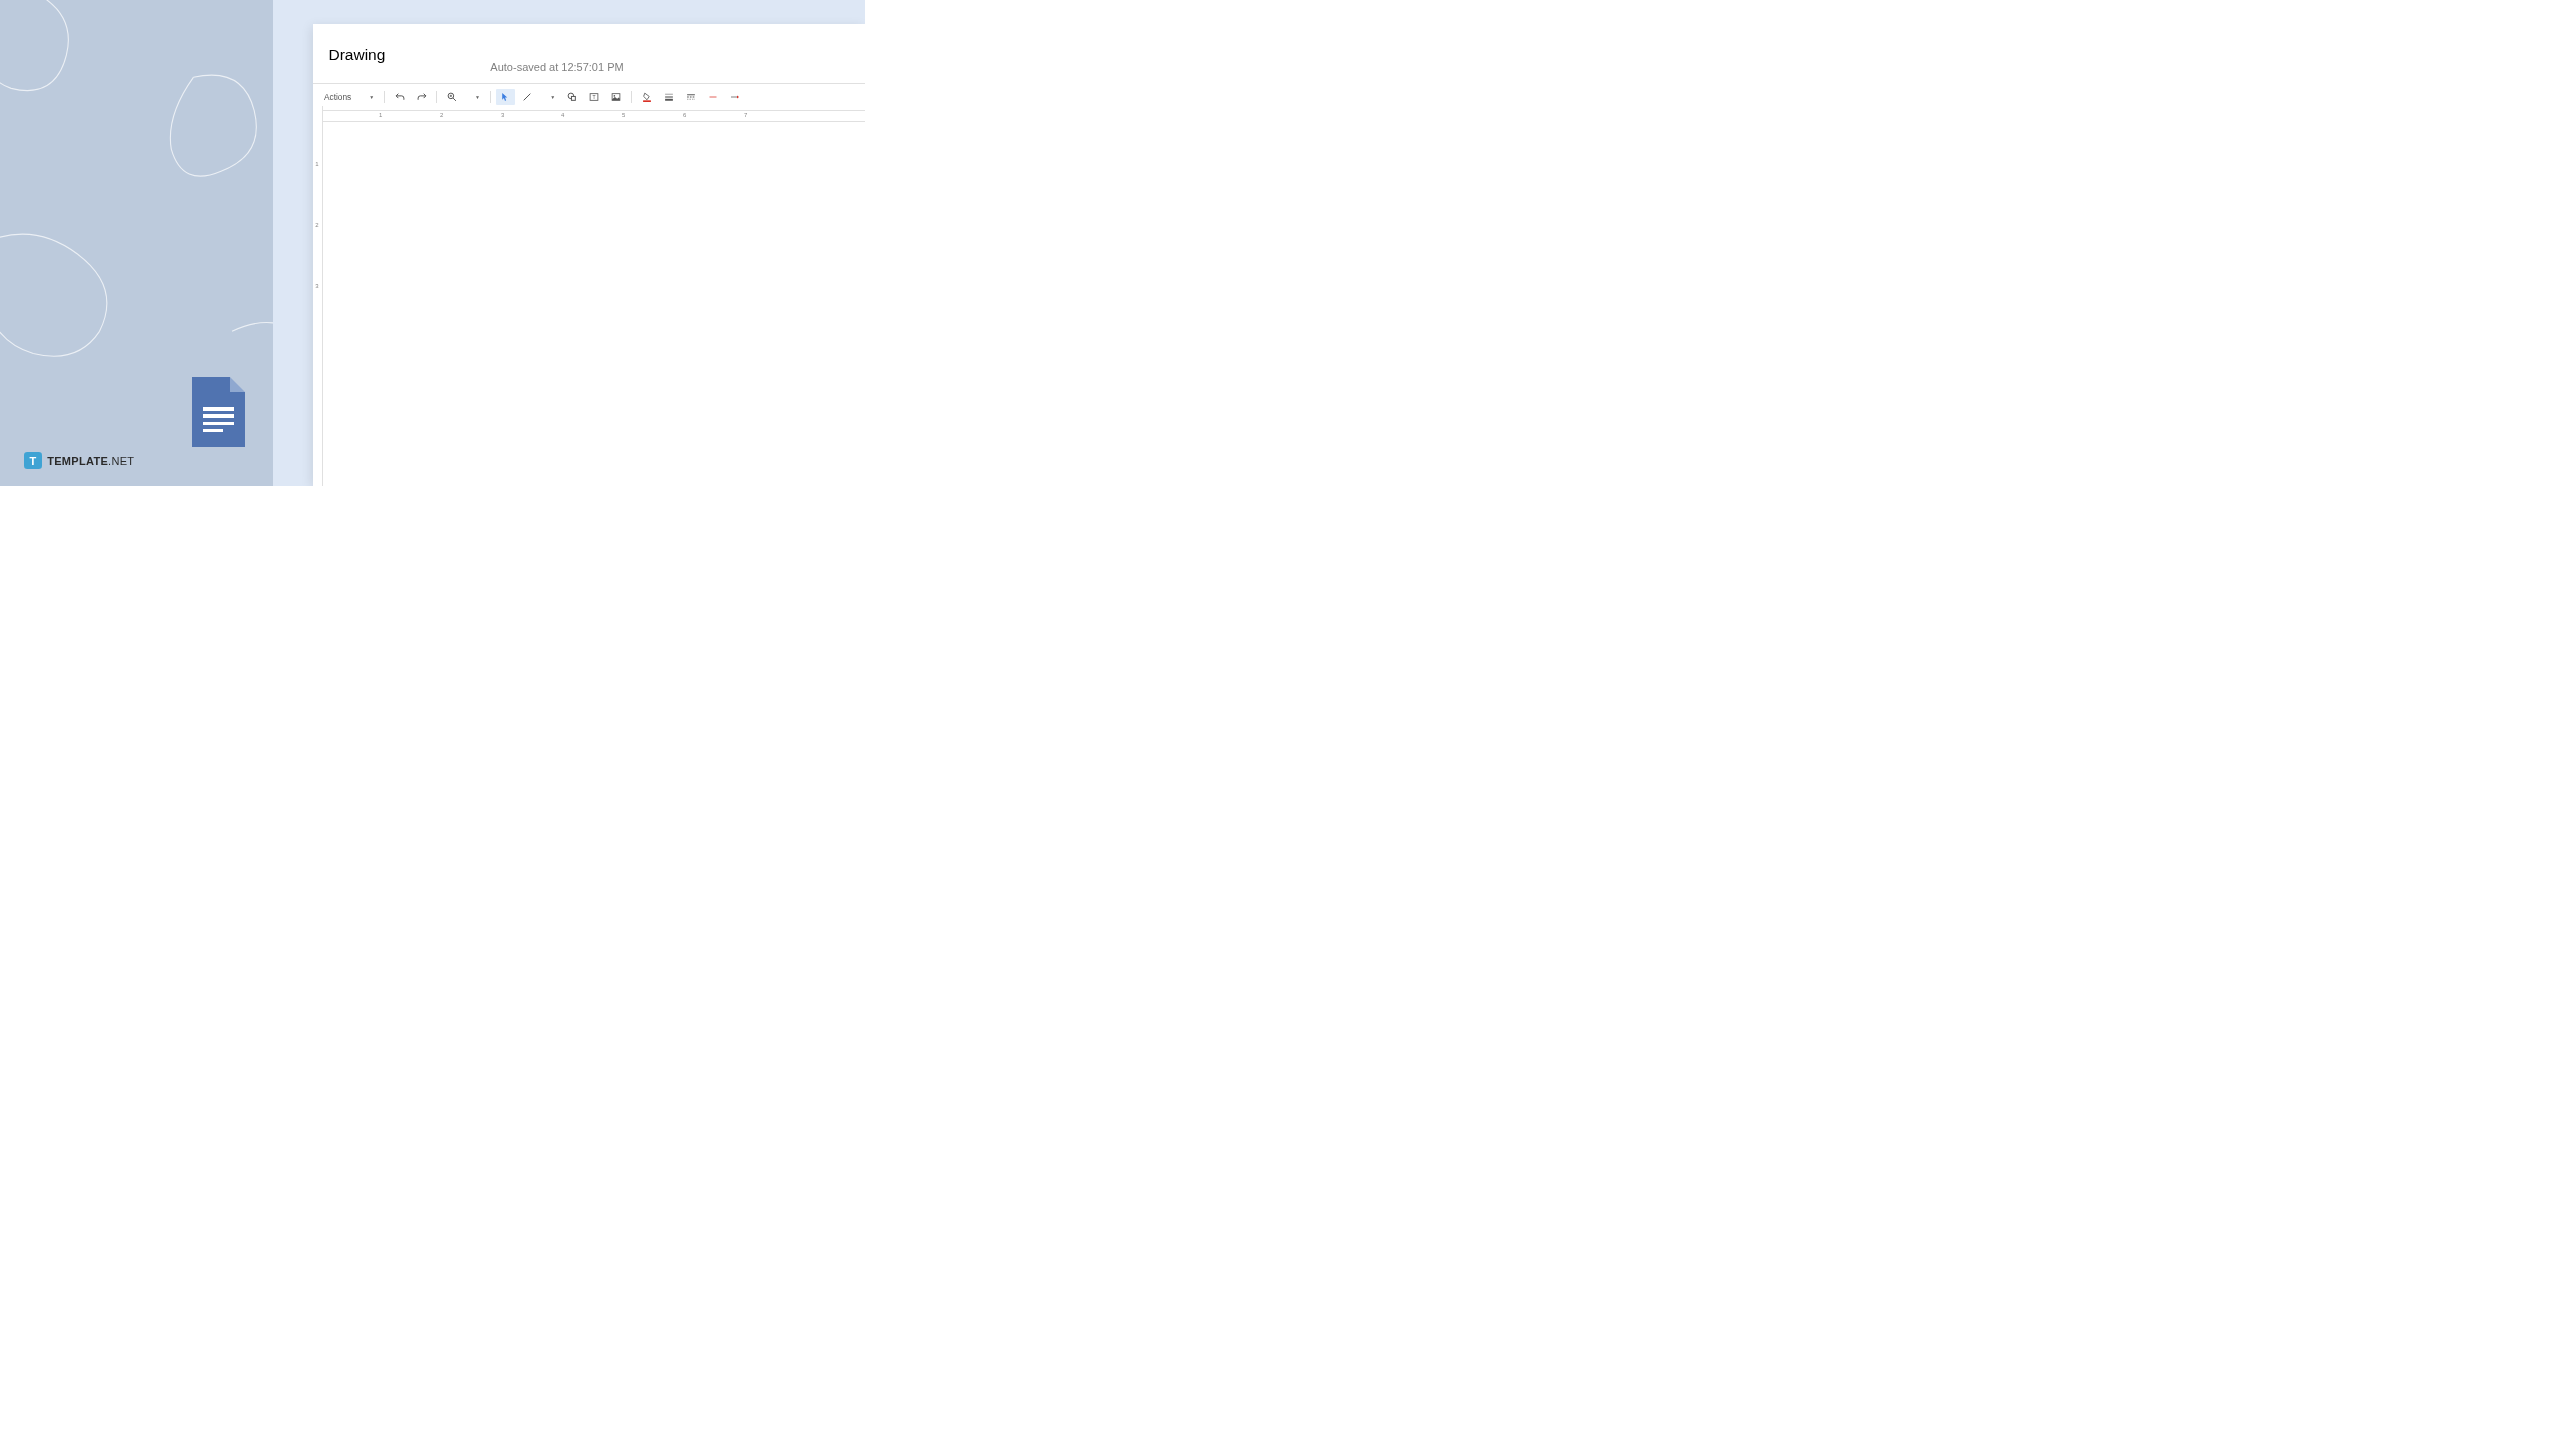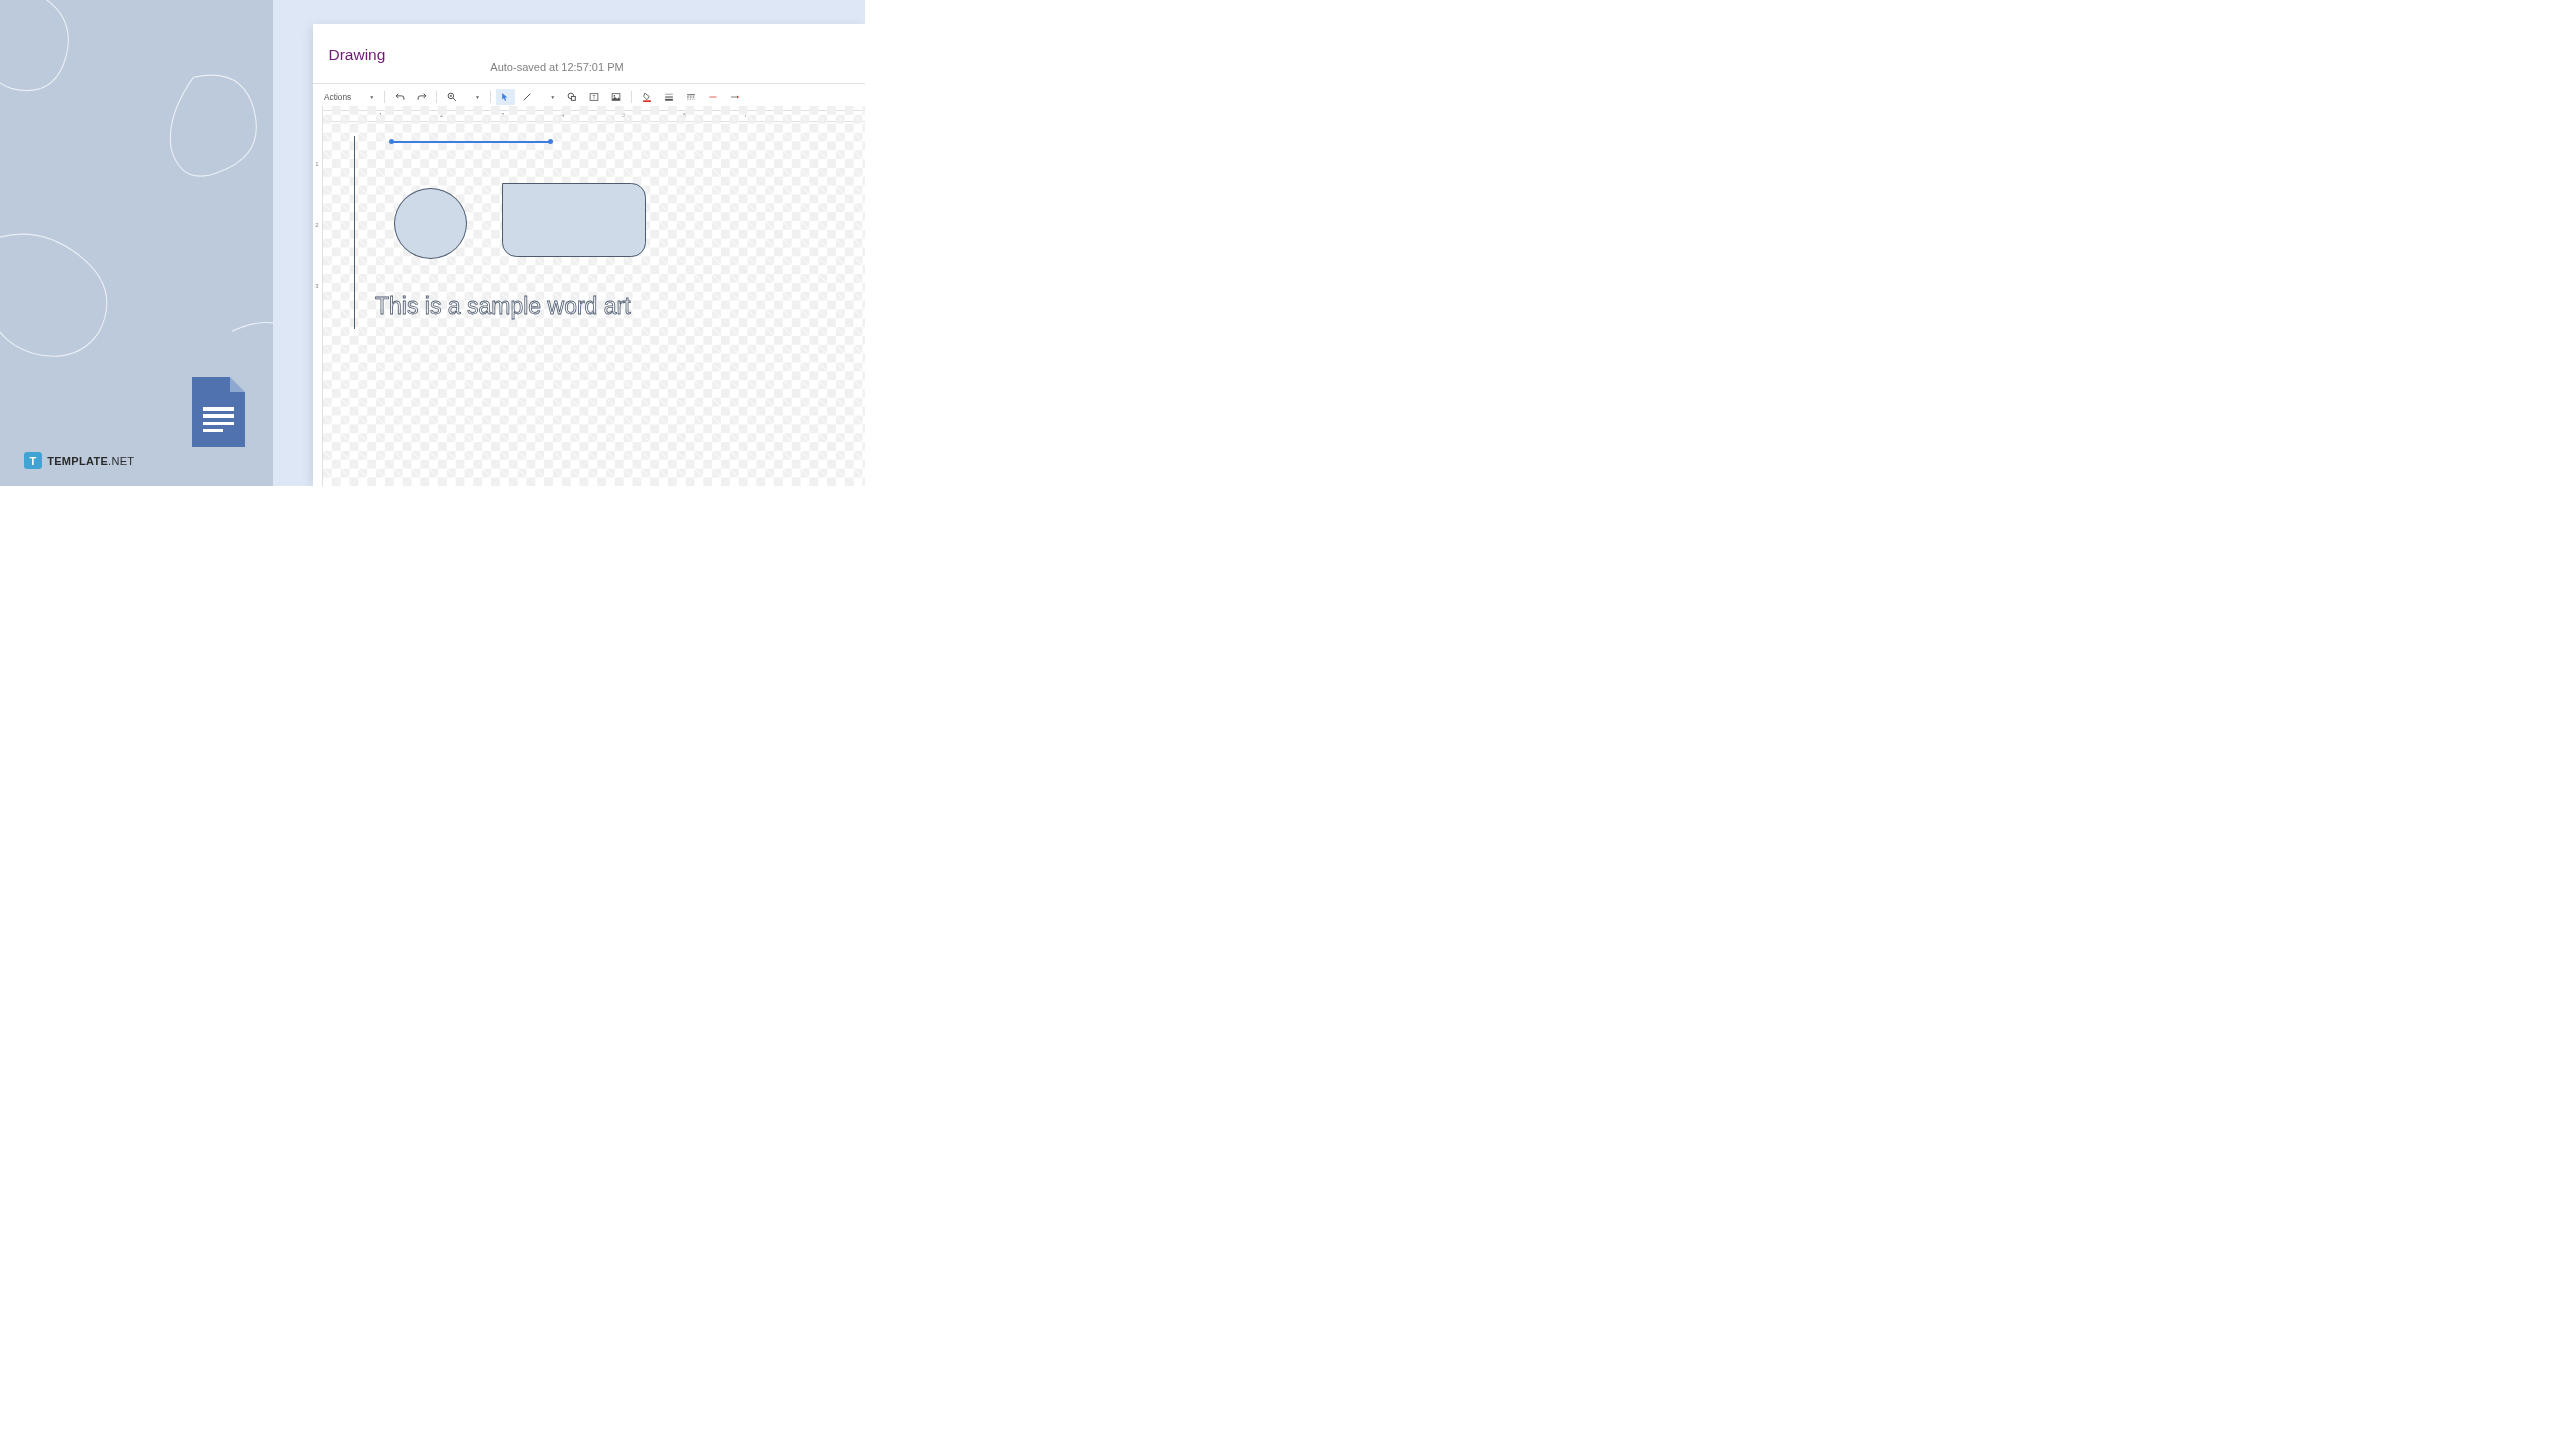--- a/index.html
+++ b/index.html
@@ -110,21 +110,21 @@
       box-shadow: -2.2px 2.2px 11px rgba(0,0,0,0.1);
     }
     .drawing-header {
       padding: 13.2px 15.5px 10px 15.5px;
       display: flex;
       align-items: center;
       gap: 105px;
     }
     .drawing-title {
       font-size: 15.5px;
-      color: #701a75;
+      color: #000000;
     }
     .auto-saved {
       font-size: 11px;
       color: #808080;
       margin-top: 24px;
     }
     .toolbar {
       padding: 4.4px 6.6px;
       border-top: 0.6px solid #e0e0e0;
       border-bottom: 0.6px solid #e0e0e0;
@@ -418,25 +418,15 @@
       <span class="ruler-mark" style="left:248px">4</span>
       <span class="ruler-mark" style="left:309px">5</span>
       <span class="ruler-mark" style="left:370px">6</span>
       <span class="ruler-mark" style="left:431px">7</span>
     </div>
     <div class="side-ruler">
       <span class="side-ruler-mark" style="top:55px">1</span>
       <span class="side-ruler-mark" style="top:116px">2</span>
       <span class="side-ruler-mark" style="top:177px">3</span>
     </div>
-    <div class="canvas">
-      <div class="shape-line-vertical"></div>
-      <div class="shape-line-horizontal">
-        <div class="handle left"></div>
-        <div class="handle right"></div>
-      </div>
-      <div class="shape-circle"></div>
-      <div class="shape-rounded-rect"></div>
-      <div class="word-art">This is a sample word art</div>
-    </div>
   </div>
 </div>
 
 
 </body></html>

